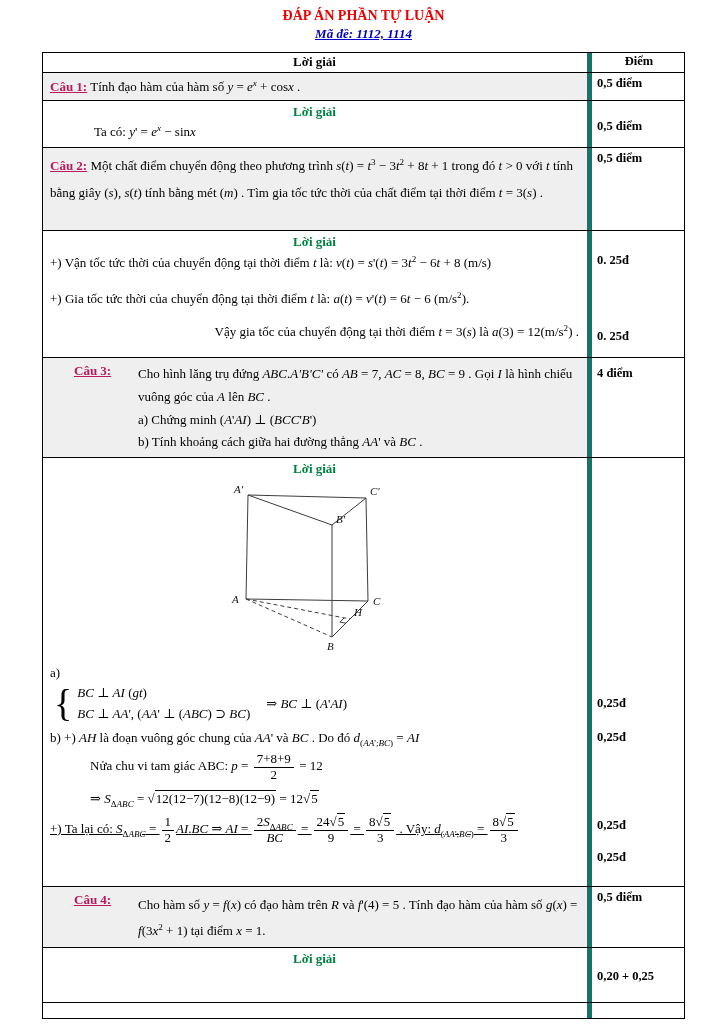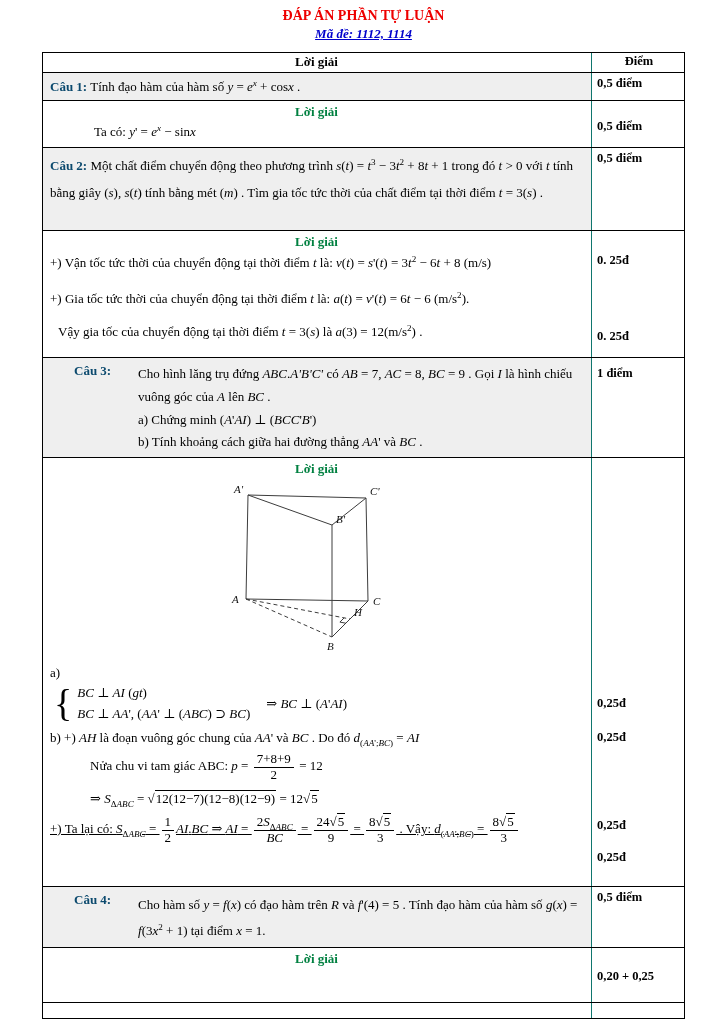--- a/index.html
+++ b/index.html
@@ -4,41 +4,41 @@
 <style>
   html,body{margin:0;padding:0;}
   body{width:725px;height:1024px;background:#ffffff;color:#000;
        font-family:"Liberation Serif","DejaVu Serif",serif;font-size:13px;overflow:hidden;}
   .page{padding:8px 40px 0 42px;}
   .doc-title{text-align:center;font-weight:700;font-size:14px;color:#ee0000;}
   .doc-subtitle{text-align:center;font-weight:700;font-size:13px;color:#0000cc;text-decoration:underline;margin-top:2px;font-style:italic;}
   .tbl{border:1px solid #000;margin-top:10px;}
   .row{display:flex;align-items:stretch;border-bottom:1px solid #000;}
   .row:last-child{border-bottom:none;}
-  .c-main{flex:1 1 auto;min-width:0;border-right:1px solid #0f766e;padding:3px 8px 3px 7px;background:#fff;}
+  .c-main{flex:1 1 auto;min-width:0;border-right:5px solid #0f766e;padding:3px 8px 3px 7px;background:#fff;}
   .c-pts{flex:0 0 84px;width:84px;position:relative;padding:3px 3px 3px 5px;font-weight:700;font-size:12.5px;line-height:1.25;}
   .shaded .c-main{background:#efefef;}
   .r-head{min-height:19px;}
   .r-head .c-main,.r-head .c-pts{text-align:center;font-weight:700;padding-top:1px;padding-bottom:1px;}
   .r-q1{min-height:27px}.r-q1s{min-height:45px}.r-q2{min-height:82px}.r-q2s{min-height:126px}
   .r-q3{min-height:96px}.r-q3s{min-height:428px}.r-q4{min-height:56px}.r-q4s{min-height:54px}.r-empty{min-height:15px}
-  .qlabel{color:#0c4a6e;font-weight:700;}
+  .qlabel{color:#be185d;font-weight:700;text-decoration:underline;}
   .sol-head{text-align:center;color:#008040;font-weight:700;margin:0 0 2px 0;}
   .qline{margin:3px 0 2px 0;}
   .q2text{line-height:2.05;margin:2px 0;}
   .hang{display:flex;padding-left:31px;}
   .hang .qlabel{flex:0 0 64px;padding-top:2px;}
   .hang-body{flex:1;min-width:0;}
   .q3body{line-height:1.75;padding-top:2px;}
   .q4body{line-height:2.0;padding-top:2px;}
   .sol-line{margin:4px 0;}
   .ind44{margin-left:44px;}
   .q2s1{margin:5px 0 0 0;}
   .q2s2{margin:20px 0 0 0;}
-  .q2s3{margin:17px 0 0 8px;}
+  .q2s3{margin:17px 0 0 8px;text-align:right;}
   .ma-line{margin:6px 0 0 0;}
   .b-line{margin:8px 0 0 0;}
   .p-line{margin:6px 0 0 40px;}
   .s-line{margin:8px 0 0 40px;}
   .t-line{margin:8px 0 2px 0;text-decoration:underline;}
   sup{font-size:.7em;line-height:0;}
   sub{font-size:.7em;line-height:0;}
   .frac{display:inline-block;vertical-align:middle;text-align:center;line-height:1.15;margin:0 2px;}
   .frac .num{display:block;border-bottom:1px solid #000;padding:0 3px;}
   .frac .den{display:block;padding:0 3px;}
@@ -110,21 +110,21 @@
         <div class="pt pt-abs" style="top:98px">0. 25đ</div>
       </div>
     </div>
 
     <div class="row shaded r-q3">
       <div class="c-main hang">
         <span class="qlabel">Câu 3:</span>
         <div class="hang-body q3body">Cho hình lăng trụ đứng  <i>ABC</i>.<i>A'B'C'</i>  có  <i>AB</i> = 7, <i>AC</i> = 8, <i>BC</i> = 9 . Gọi  <i>I</i>  là hình chiếu vuông góc của  <i>A</i>  lên  <i>BC</i> .<br>a) Chứng minh  (<i>A</i>'<i>AI</i>) ⊥ (<i>BCC</i>'<i>B</i>')<br>b) Tính khoảng cách giữa hai đường thẳng  <i>AA</i>'  và  <i>BC</i> .</div>
       </div>
       <div class="c-pts">
-        <div class="pt" style="margin-top:5px">1 điểm</div>
+        <div class="pt" style="margin-top:5px">4 điểm</div>
       </div>
     </div>
 
     <div class="row r-q3s">
       <div class="c-main">
         <div class="sol-head">Lời giải</div>
 
         <div class="fig-wrap">
           <svg width="200" height="178" viewBox="0 0 200 178">
             <g stroke="#3c3c3c" stroke-width="1" fill="none">

